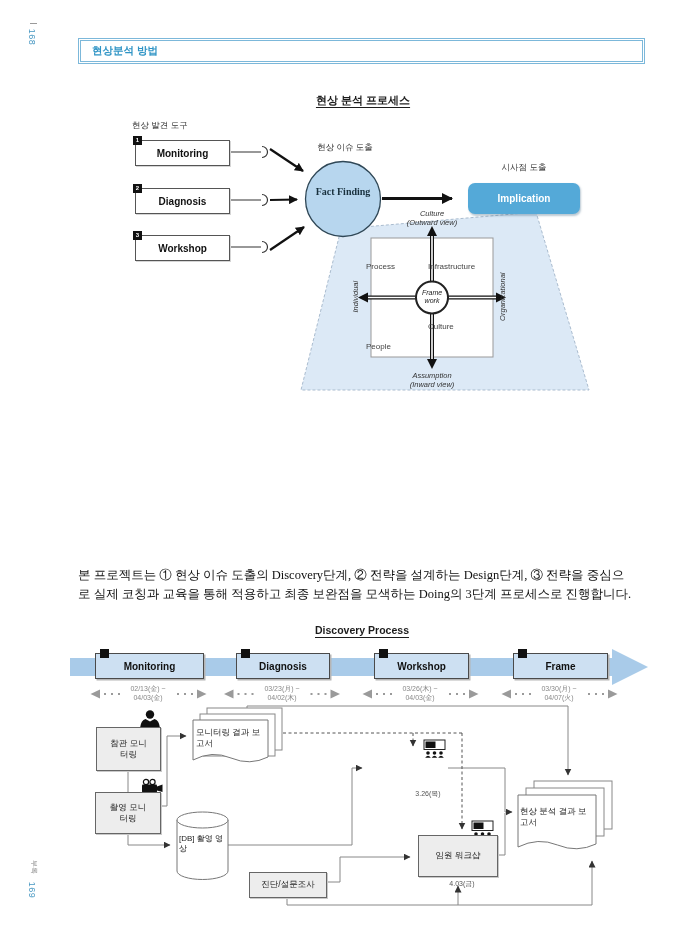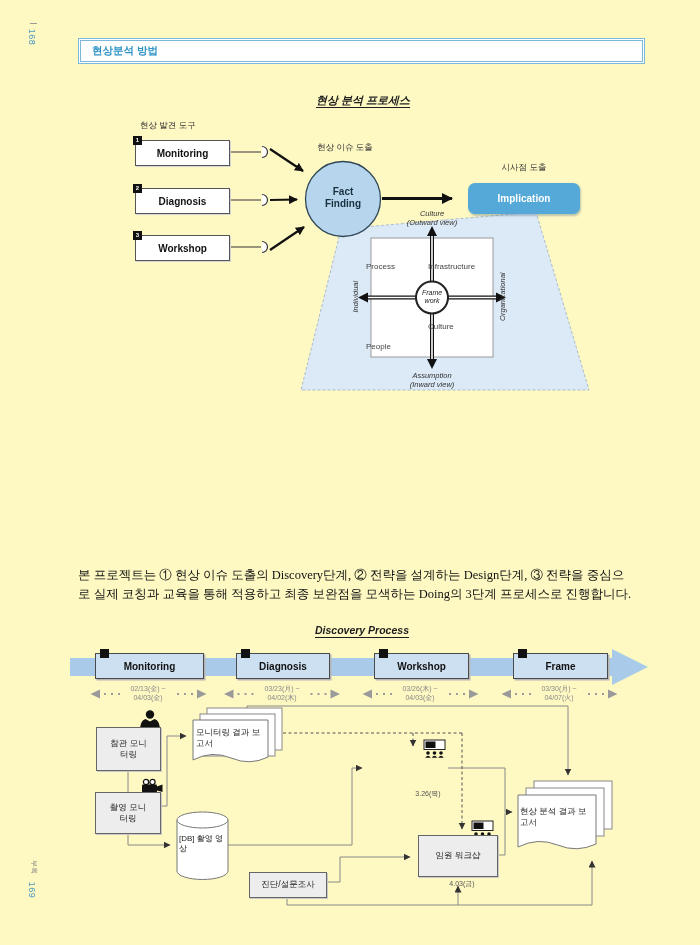--- a/index.html
+++ b/index.html
@@ -1,36 +1,36 @@
 <!DOCTYPE html>
 <html><head>
 <meta charset="utf-8">
 <style>
   html,body{margin:0;padding:0;background:#e8e8e8;}
   .page{
-    position:relative;width:700px;height:945px;background:#fef9c3;
+    position:relative;width:700px;height:945px;background:#ffffff;
     font-family:"Liberation Sans",sans-serif;color:#222;overflow:hidden;
     margin:0 auto;
   }
   .abs{position:absolute;}
   .ctr{display:flex;align-items:center;justify-content:center;text-align:center;}
   svg.layer{position:absolute;left:0;top:0;width:700px;height:945px;}
   
   .pageno{color:#4596c1;font-size:9px;letter-spacing:.5px;transform:rotate(90deg);transform-origin:center;}
   .pageno-gray{color:#8a8a8a;font-size:7px;transform:rotate(90deg);transform-origin:center;}
   .tick{position:absolute;width:7px;height:1px;background:#9a9a9a;}
   
   .hdr{
     position:absolute;left:78px;width:550px;height:20px;
     border:3px double #7cb8da;background:#fff;
     display:flex;align-items:center;padding-left:11px;
     color:#2f94c5;font-weight:bold;font-size:10.5px;
   }
   .figtitle{position:absolute;text-align:center;font-weight:600;color:#1c1c1c;font-size:11px;
-    text-decoration:underline;text-underline-offset:3px;font-style:italic;}
+    text-decoration:underline;text-underline-offset:3px;}
   .small{font-size:8.5px;color:#333;}
   
   .toolbox{position:absolute;left:135px;width:93px;height:24px;background:#fff;border:1px solid #555;
     box-shadow:1px 1px 0 #d5d5d5;display:flex;align-items:center;justify-content:center;
     font-weight:bold;font-size:10px;color:#111;}
   .badge{position:absolute;left:-3px;top:-5px;width:9px;height:9px;background:#111;color:#fff;
     font-size:6px;line-height:9px;text-align:center;font-weight:bold;}
   .impl{
     position:absolute;left:468px;top:183px;width:112px;height:31px;border-radius:7px;
     background:#54a9d8;color:#fff;font-weight:bold;font-size:10px;
@@ -242,38 +242,38 @@
   <div class="abs pageno" style="left:24px;top:32px;">168</div>
   <div class="abs pageno-gray" style="left:27px;top:862px;">부록</div>
   <div class="abs pageno" style="left:24px;top:885px;">169</div>
 
   <div class="hdr" style="top:38px;">
     <span>현상분석 방법</span>
   </div>
 
   <div class="figtitle" style="left:250px;top:93px;width:226px;">현상 분석 프로세스</div>
 
-  <div class="abs small" style="left:140px;top:120px;">현상 발견 도구</div>
+  <div class="abs small" style="left:132px;top:120px;">현상 발견 도구</div>
 
   <div class="toolbox" style="top:140px;">
     <span class="badge">1</span>
     <span>Monitoring</span>
   </div>
   <div class="toolbox" style="top:188px;">
     <span class="badge">2</span>
     <span>Diagnosis</span>
   </div>
   <div class="toolbox" style="top:235px;">
     <span class="badge">3</span>
     <span>Workshop</span>
   </div>
 
   <div class="abs small" style="left:303px;top:142px;width:84px;text-align:center;">현상 이슈 도출</div>
 
-  <div class="abs ctr" style="left:315px;top:186px;width:56px;font-weight:bold;font-size:10px;color:#18303d;line-height:1.2;">Fact Finding</div>
+  <div class="abs ctr" style="left:315px;top:186px;width:56px;font-weight:bold;font-size:10px;color:#18303d;line-height:1.2;font-family:Liberation Serif, serif;">Fact Finding</div>
 
   <div class="abs small" style="left:486px;top:162px;width:76px;text-align:center;">시사점 도출</div>
   <div class="impl">
     <span>Implication</span>
   </div>
 
   <div class="abs axis" style="left:382px;top:209px;width:100px;">
     <div>Culture</div>
     <div>(Outward view)</div>
   </div>

